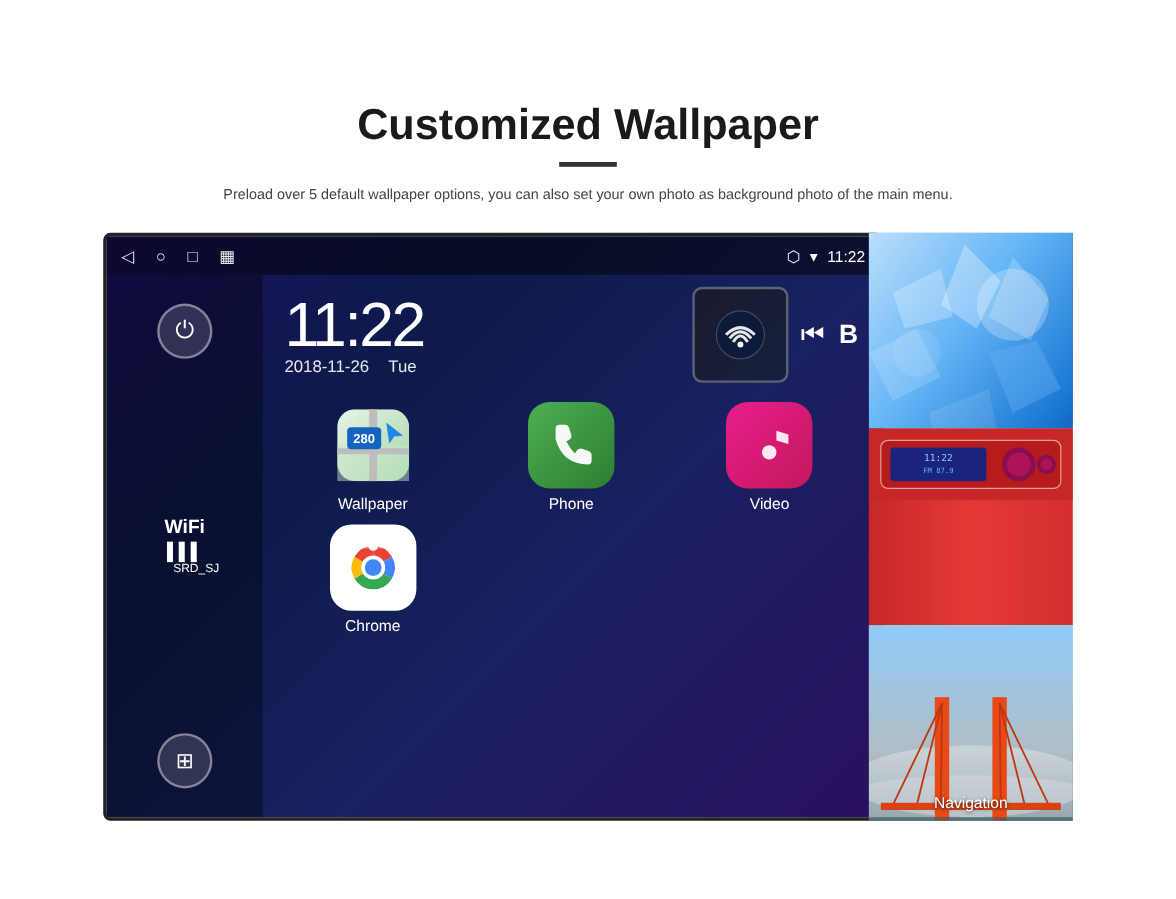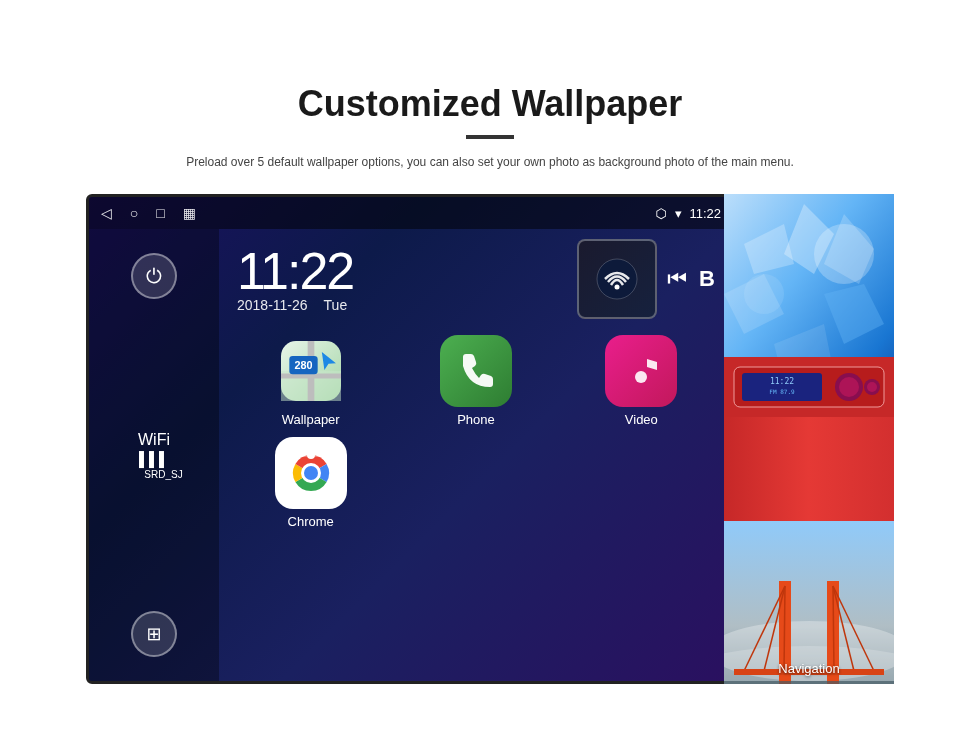--- a/index.html
+++ b/index.html
@@ -127,21 +127,21 @@
       font-size: 20px;
     }
 
     .wifi-block {
       text-align: center;
       color: #fff;
     }
 
     .wifi-label {
       font-size: 16px;
-      font-weight: normal;
+      font-weight: bold;
       display: block;
     }
 
     .wifi-bars {
       font-size: 14px;
       display: block;
       margin: 2px 0;
     }
 
     .wifi-ssid {

